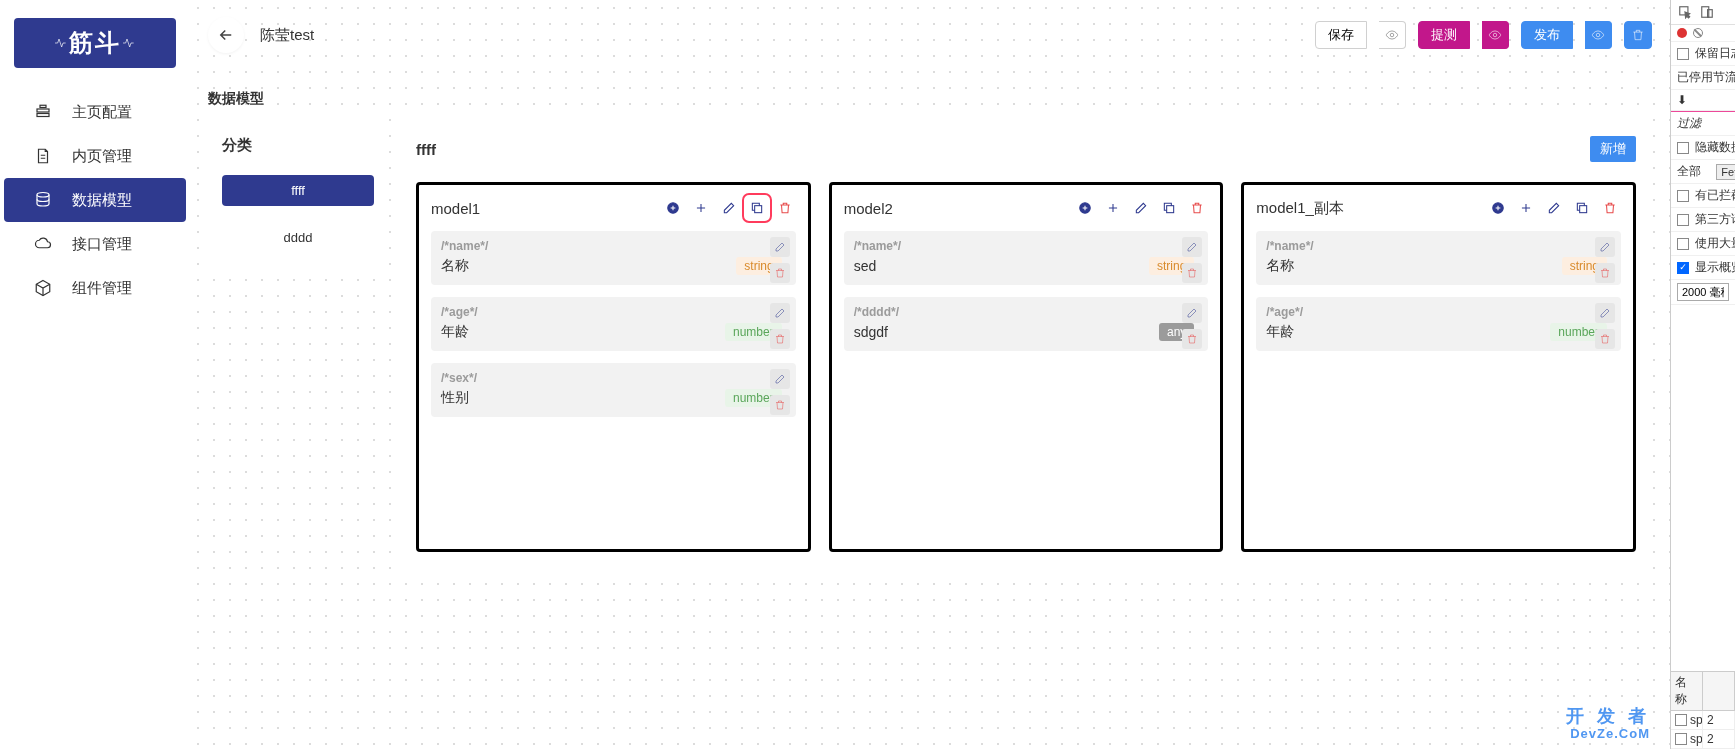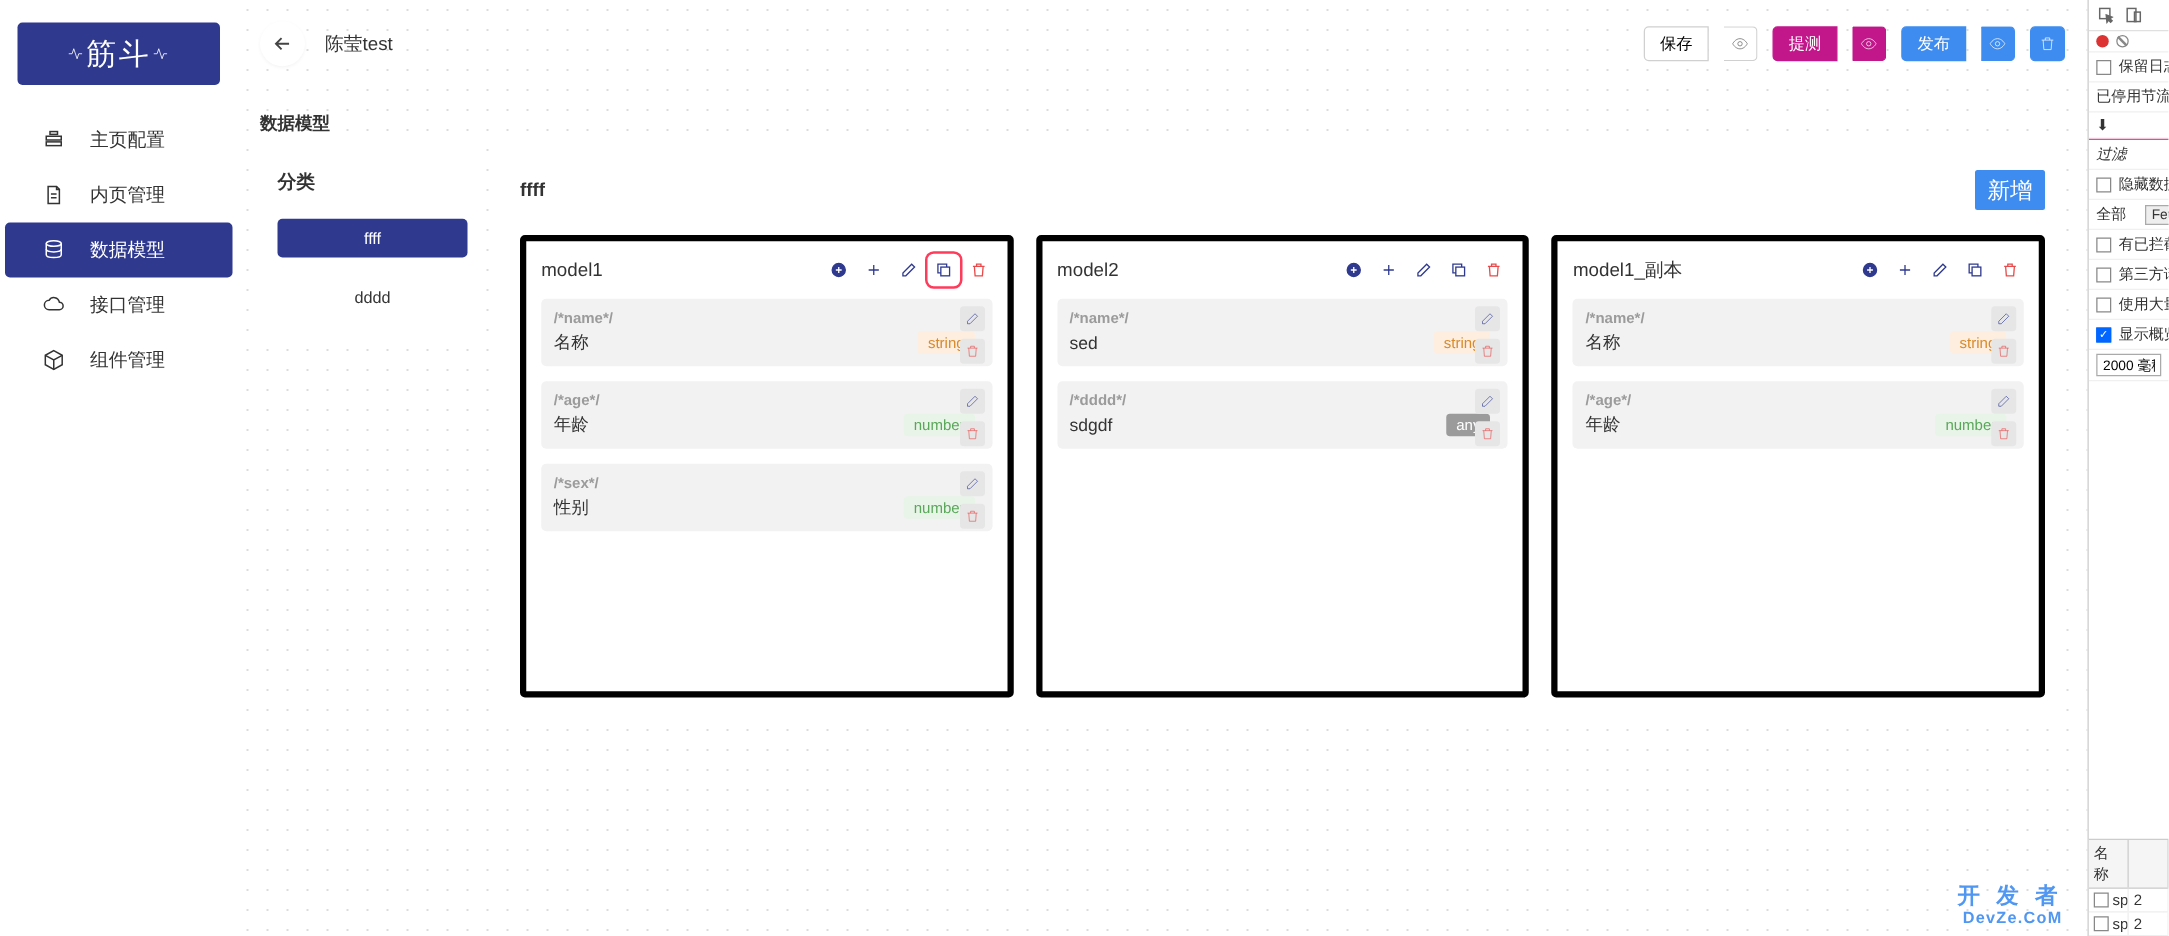--- a/index.html
+++ b/index.html
@@ -4,21 +4,21 @@
 <style>
 * { box-sizing: border-box; margin: 0; padding: 0; }
 body { font-family: "Microsoft YaHei", Arial, sans-serif; font-size: 14px; color: #333; background: #fff; display: flex; height: 749px; overflow: hidden; }
 
 
 .app { flex: 1; display: flex; height: 100%; position: relative; }
 
 
 .sidebar { width: 190px; background: #fff; display: flex; flex-direction: column; z-index: 2; }
 .logo-wrap { padding: 18px 14px; }
-.logo { background: #2f3a8f; color: #fff; height: 50px; display: flex; align-items: center; justify-content: center; border-radius: 4px; font-size: 24px; font-weight: normal; letter-spacing: 2px; }
+.logo { background: #2f3a8f; color: #fff; height: 50px; display: flex; align-items: center; justify-content: center; border-radius: 4px; font-size: 24px; font-weight: bold; letter-spacing: 2px; }
 .logo svg { width: 16px; height: 16px; }
 .nav { list-style: none; padding-top: 4px; }
 .nav li { display: flex; align-items: center; gap: 20px; padding: 12px 14px 12px 30px; cursor: pointer; color: #333; font-size: 15px; height: 44px; border-radius: 4px; margin: 0 4px; }
 .nav li.active { background: #2f3a8f; color: #fff; }
 .nav .icon { width: 18px; height: 18px; display: inline-flex; align-items: center; justify-content: center; }
 .nav svg { stroke: currentColor; fill: none; stroke-width: 1.6; }
 
 
 .main { flex: 1; position: relative; }
 .main::before { content: ""; position: absolute; inset: 0; background-image: radial-gradient(circle, #dcdcdc 1px, transparent 1px); background-size: 16px 16px; }
@@ -45,24 +45,24 @@
 .panel-categories { width: 180px; background: #fff; border-radius: 4px; padding: 20px 14px; }
 .panel-categories h4 { font-size: 15px; margin-bottom: 20px; }
 .cat { display: block; text-align: center; padding: 8px; border-radius: 4px; cursor: pointer; font-size: 13px; }
 .cat.active { background: #2f3a8f; color: #fff; }
 .cat + .cat { margin-top: 16px; }
 
 .panel-models { flex: 1; background: #fff; border-radius: 4px; padding: 20px 16px; display: flex; flex-direction: column; }
 .panel-models .hdr { display: flex; align-items: center; margin-bottom: 20px; }
 .panel-models .hdr h4 { font-size: 15px; font-weight: bold; }
 .panel-models .hdr .spacer { flex: 1; }
-.btn-new { background: #3e8cf0; color: #fff; border: none; border-radius: 2px; padding: 4px 10px; font-size: 18px; cursor: pointer; }
+.btn-new { background: #3e8cf0; color: #fff; border: none; border-radius: 2px; padding: 4px 10px; font-size: 13px; cursor: pointer; }
 
 .cards { display: flex; gap: 18px; }
-.card { flex: 1; border: 5px solid #000000; border-radius: 4px; padding: 12px; min-height: 370px; }
+.card { flex: 1; border: 3px solid #000000; border-radius: 4px; padding: 12px; min-height: 370px; }
 .card-head { display: flex; align-items: center; margin-bottom: 12px; }
 .card-head .name { font-size: 15px; }
 .card-head .spacer { flex: 1; }
 .card-actions { display: flex; gap: 6px; align-items: center; }
 .ia { width: 22px; height: 22px; display: flex; align-items: center; justify-content: center; cursor: pointer; border-radius: 3px; }
 .ia svg { width: 14px; height: 14px; stroke-width: 1.8; }
 .ia.blue svg { stroke: #2f3a8f; fill: none; }
 .ia.blue-fill svg { fill: #2f3a8f; stroke: #2f3a8f; }
 .ia.red svg { stroke: #e74b4b; fill: none; }
 .ia.highlighted { outline: 2px solid #ff3b5c; outline-offset: 2px; }

